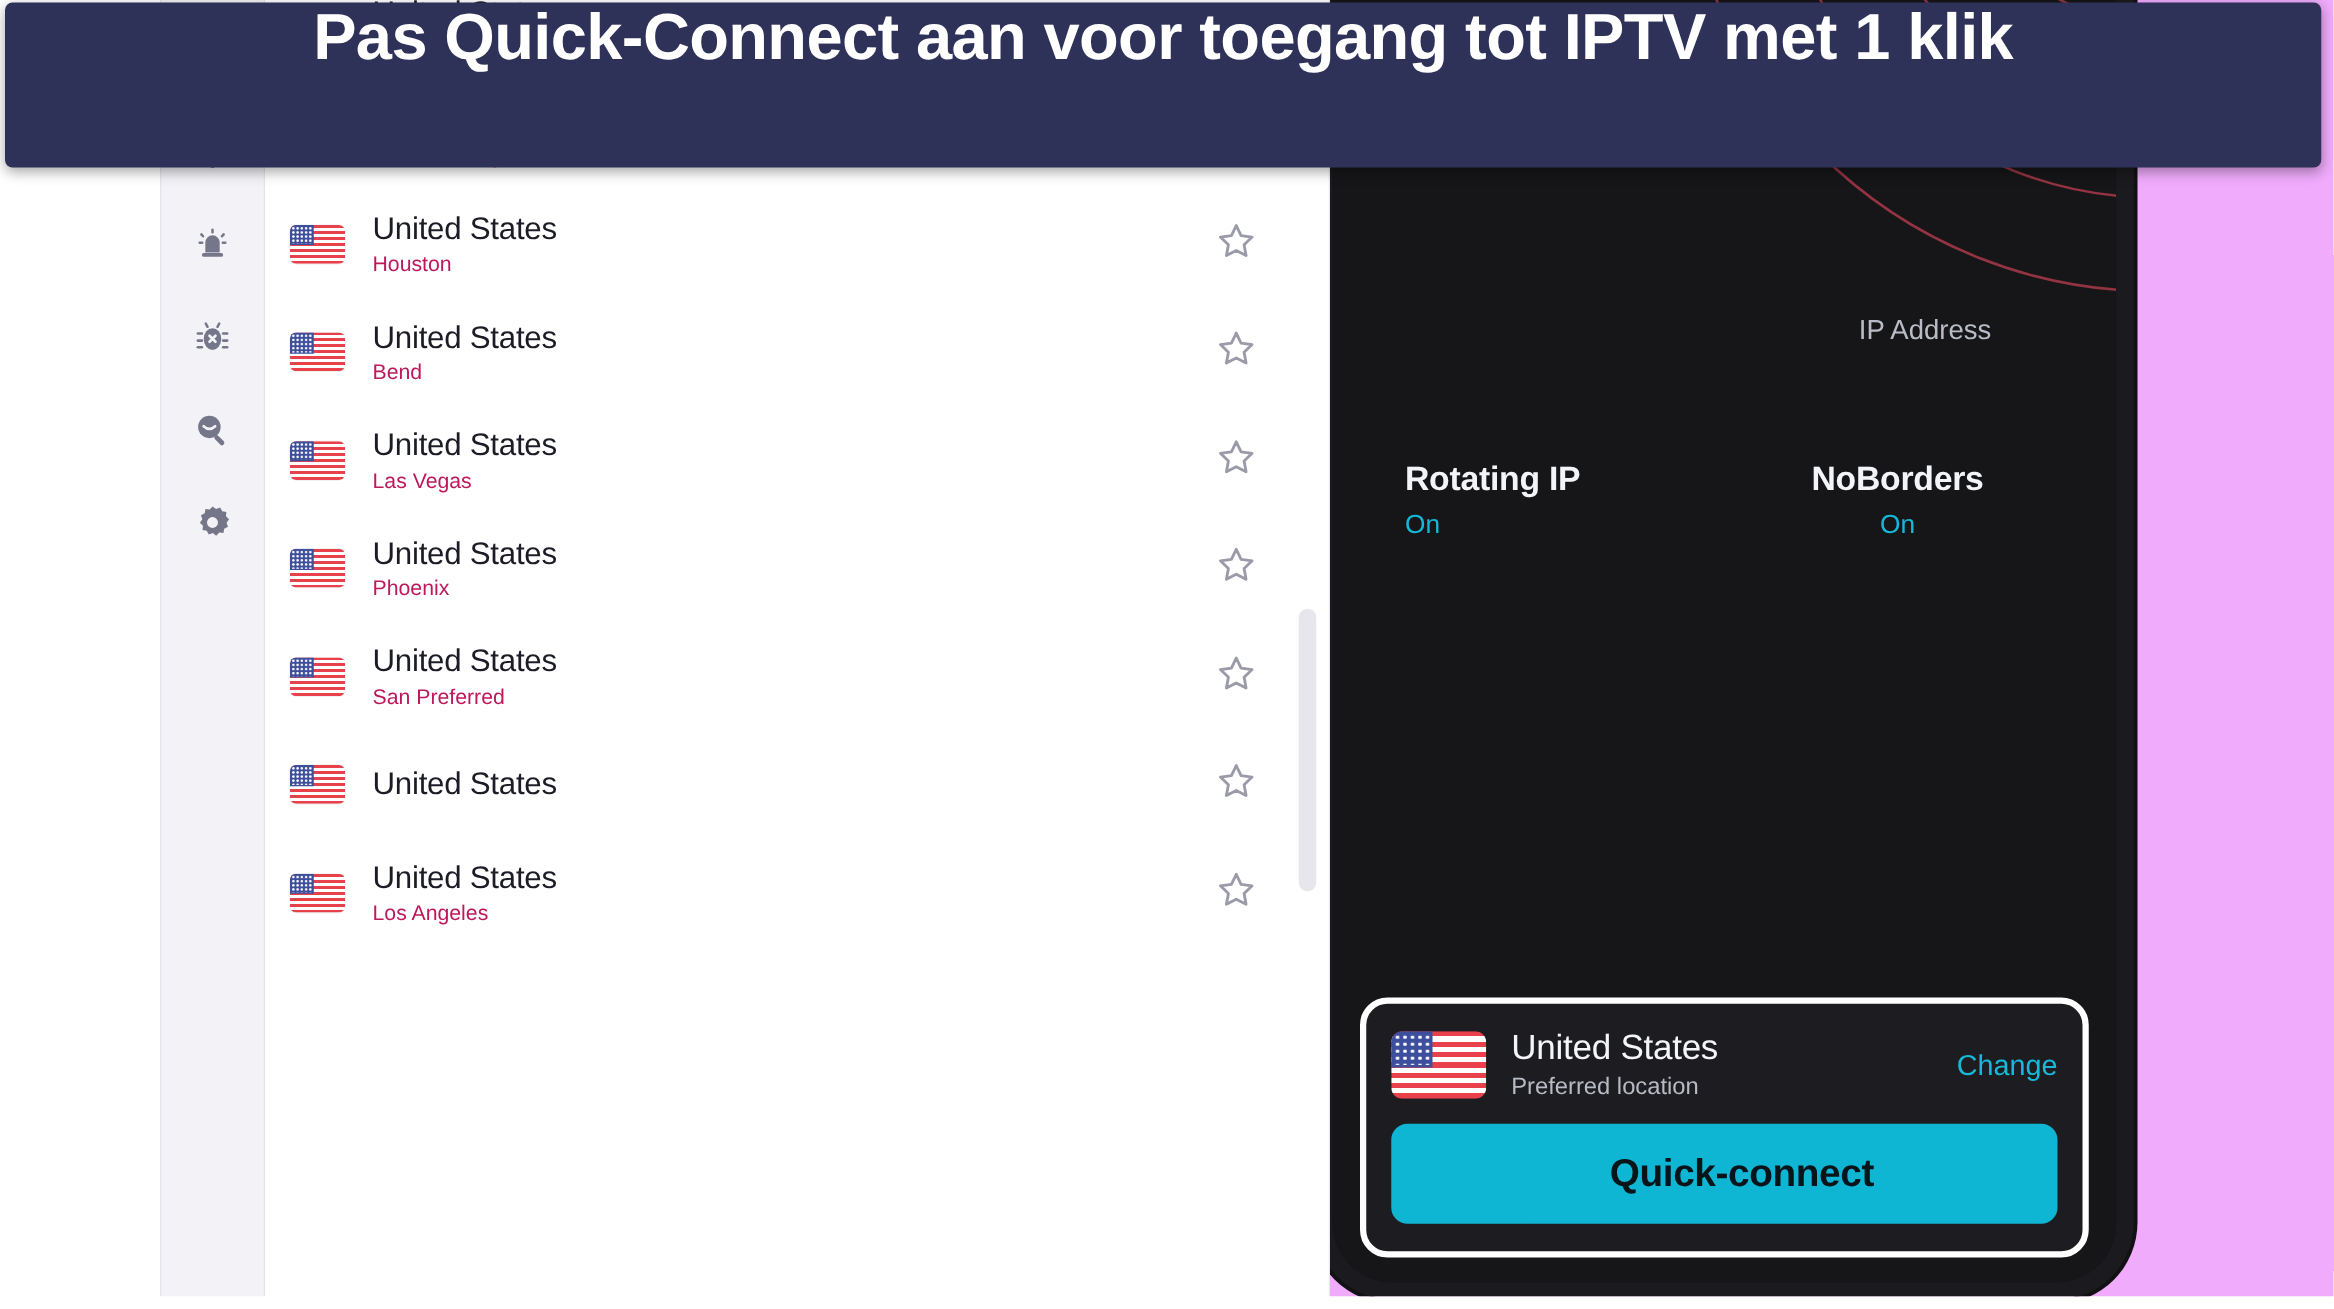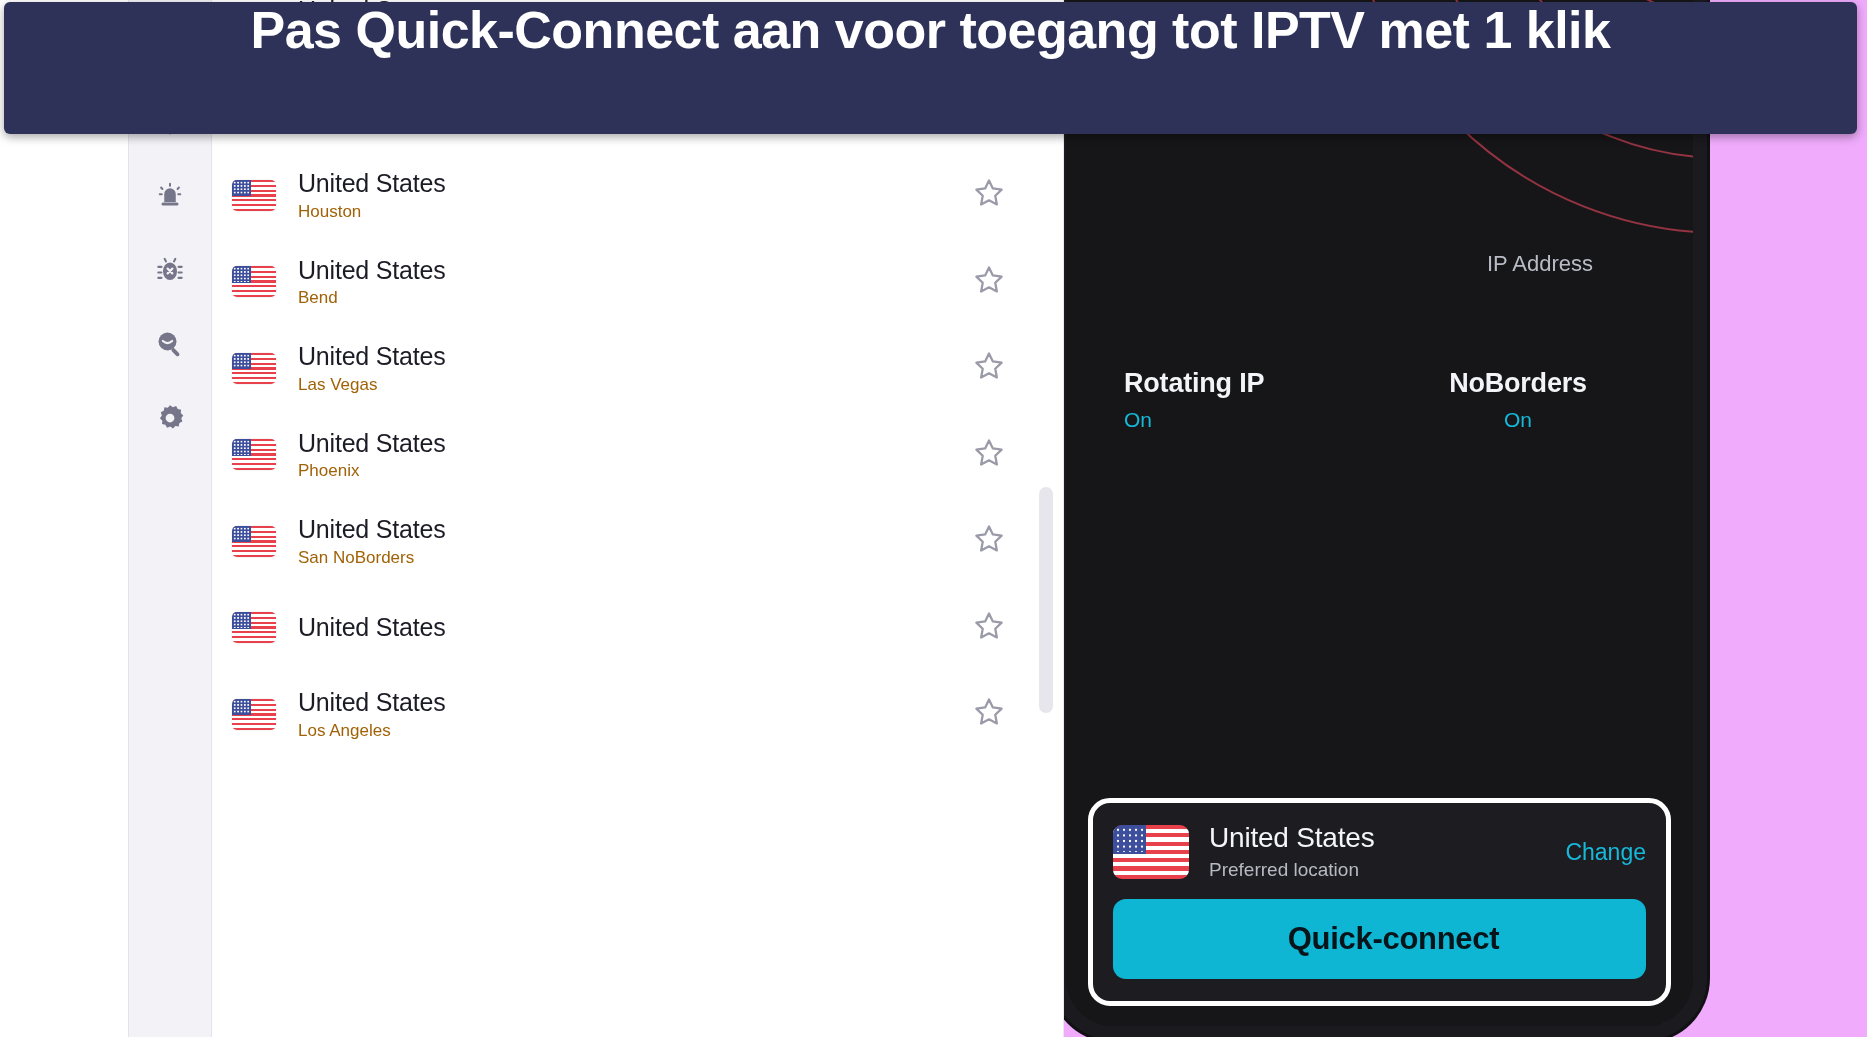--- a/index.html
+++ b/index.html
@@ -57,21 +57,21 @@
   .flag .canton { position:absolute; left:0; top:0; width: 19px; height: 16.7px;
     background:#3c4e9c; }
   .flag .canton::after {
     content:""; position:absolute; inset:1px;
     background-image:
       radial-gradient(circle, #fff 0.9px, transparent 1px);
     background-size: 3.4px 3.3px;
   }
   .row-text { margin-left: 22px; flex: 1 1 auto; min-width: 0; }
   .row-country { font-size: 25px; color: #1c1c26; line-height: 1.15; letter-spacing: -0.2px; }
-  .row-city { font-size: 17px; color: #a16207; margin-top: 4px; line-height: 1.15; }
+  .row-city { font-size: 17px; color: #be185d; margin-top: 4px; line-height: 1.15; }
   .star-btn {
     flex: 0 0 auto; width: 40px; height: 40px;
     display:flex; align-items:center; justify-content:center;
     margin-right: 14px;
   }
   .star-btn svg { width: 32px; height: 32px; fill: none; stroke: #9a9aa8; stroke-width: 1.7; }
 
   
   .list-scrollbar {
     position: absolute; left: 1039px; top: 487px; width: 14px; height: 226px;
@@ -330,21 +330,21 @@
         </div>
       </div>
 
       <div class="server-row">
         <div class="flag">
             <div class="stripes"></div>
             <div class="canton"></div>
           </div>
         <div class="row-text">
           <div class="row-country">United States</div>
-          <div class="row-city">San NoBorders</div>
+          <div class="row-city">San Preferred</div>
         </div>
         <div class="star-btn">
           <span><svg viewBox="0 0 24 24">
                 <path d="M12 2.6 l2.9 6.0 6.6 0.9 -4.8 4.6 1.2 6.5 -5.9 -3.1 -5.9 3.1 1.2 -6.5 -4.8 -4.6 6.6 -0.9 Z" stroke-linejoin="round"></path>
               </svg></span>
         </div>
       </div>
 
       <div class="server-row">
         <div class="flag">

